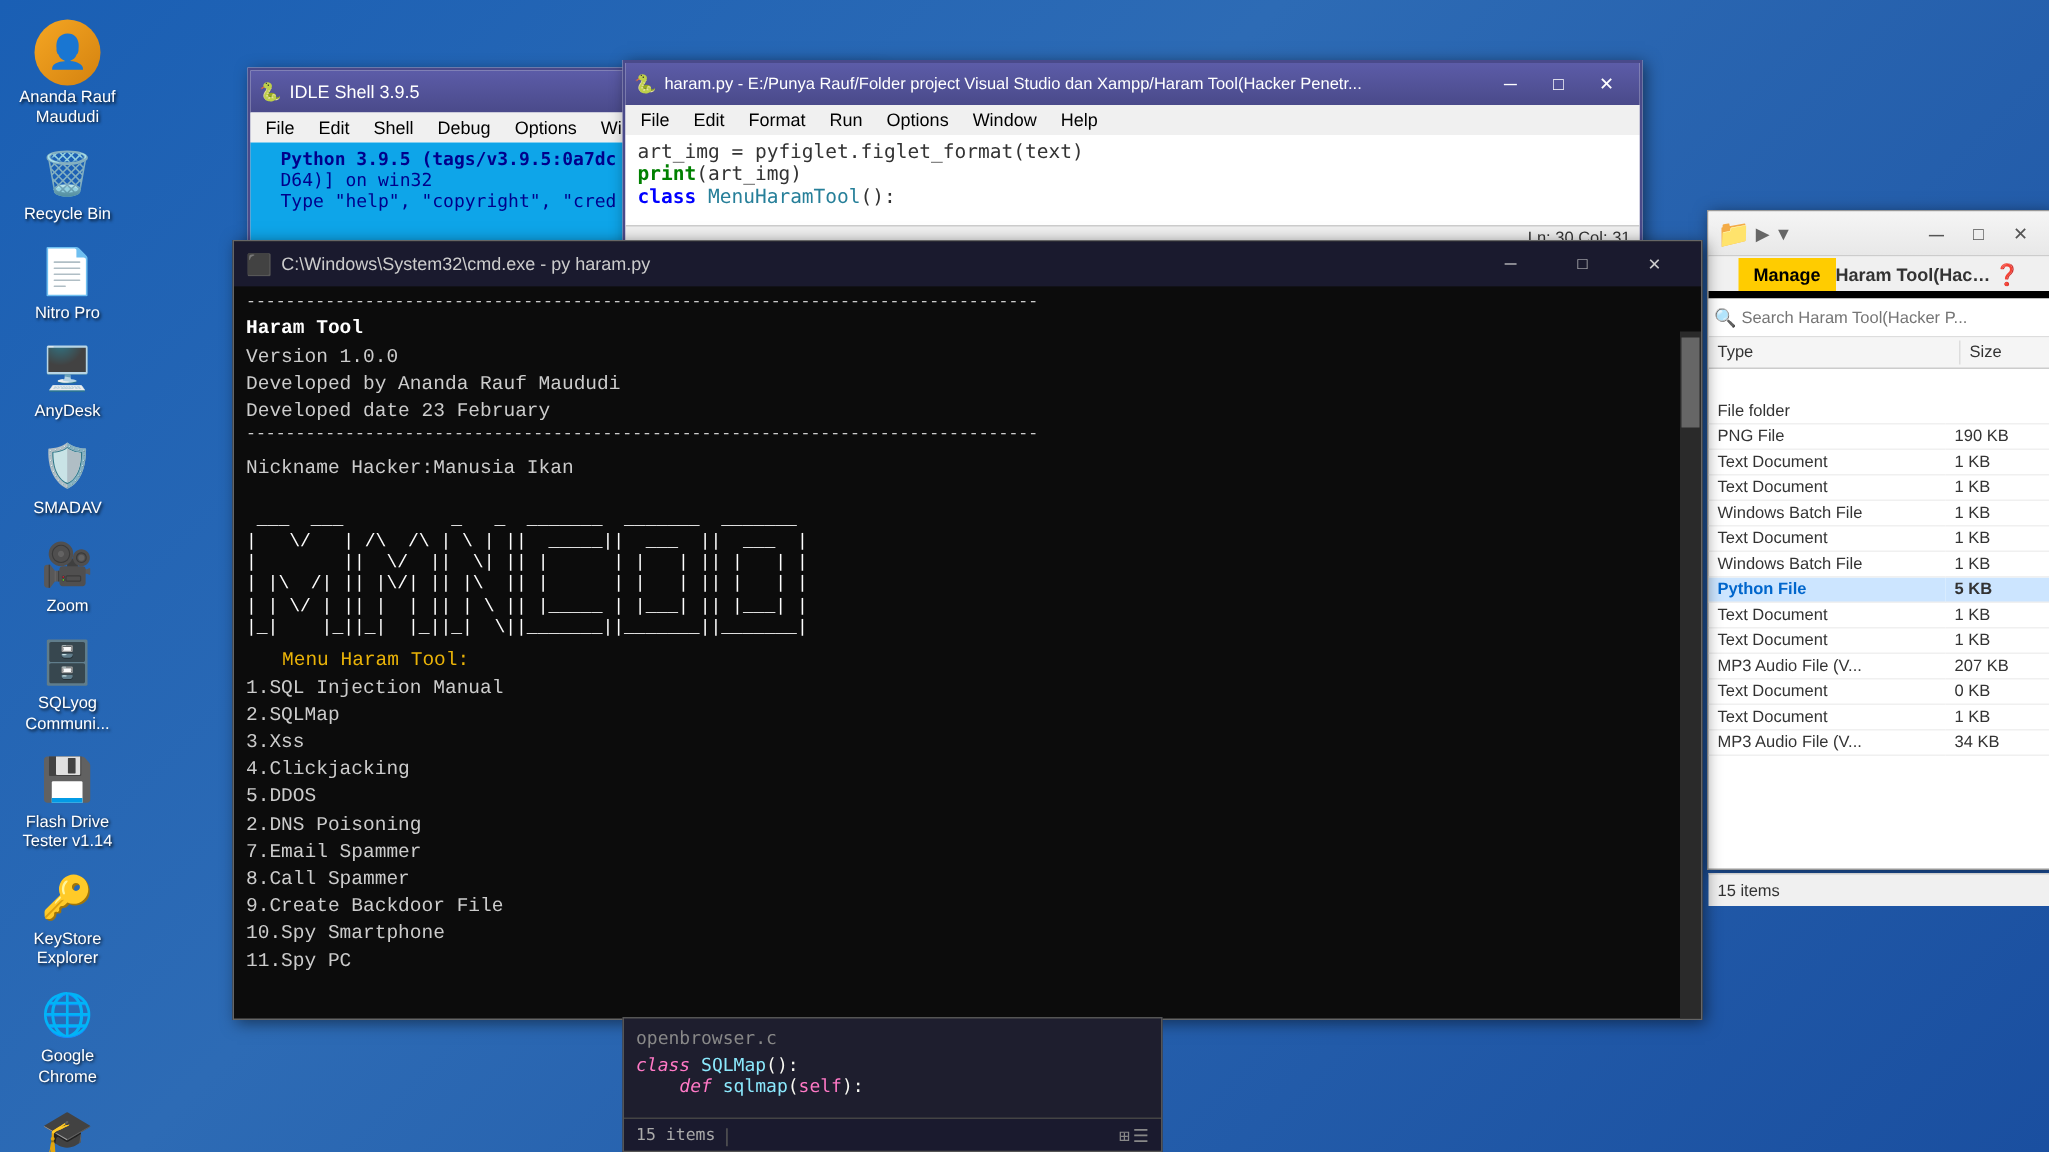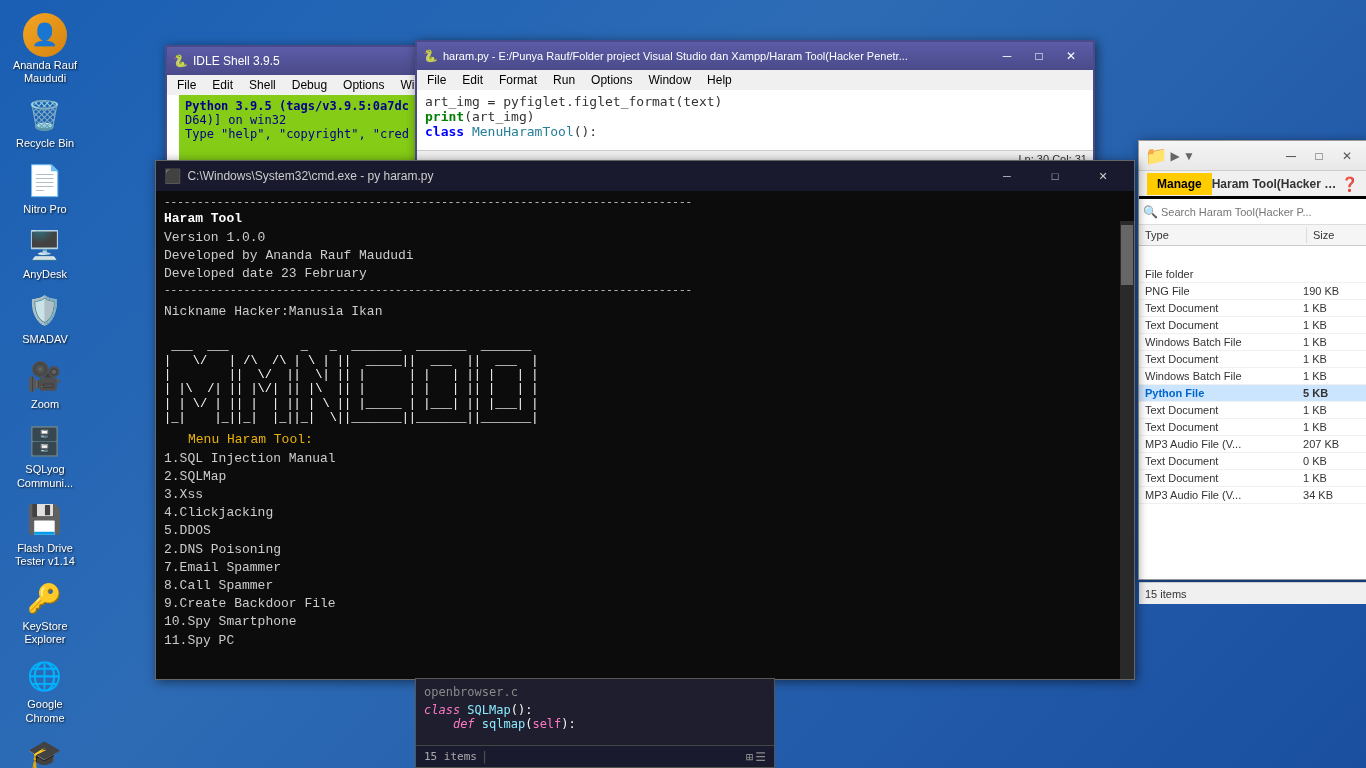--- a/index.html
+++ b/index.html
@@ -142,28 +142,27 @@
       gap: 4px;
       background: #f0f0f0;
       padding: 2px 4px;
       font-size: 12px;
     }
     .idle-menubar span {
       padding: 1px 6px;
       cursor: pointer;
     }
     .idle-content {
-      background: #84cc16;
+      background: #0ea5e9;
       font-family: 'Consolas', monospace;
       font-size: 12px;
-      padding: 4px 6px;
+      padding: 4px 20px;
       color: #333;
       height: calc(100% - 28px - 22px);
       overflow: hidden;
-      margin-left: 12px;
     }
 
     
     .haram-idle-window {
       left: 415px;
       top: 40px;
       width: 680px;
       height: 140px;
       z-index: 16;
       border: 2px solid #4a4a8a;
@@ -487,21 +486,21 @@
         <span>📁</span>
         <span style="font-size:12px;color:#666;">▶ ▼</span>
       </div>
       <div style="display:flex;">
         <span class="explorer-ctrl" style="font-size:14px;color:#555;">─</span>
         <span class="explorer-ctrl" style="font-size:12px;color:#555;">□</span>
         <span class="explorer-ctrl" style="font-size:12px;color:#555;hover:background:#e81123;">✕</span>
       </div>
     </div>
 
-    <div style="background:#f0f0f0;border-bottom:3px solid #000000;height:28px;display:flex;align-items:center;padding:0 8px;">
+    <div style="background:#f0f0f0;border-bottom:5px solid #000000;height:28px;display:flex;align-items:center;padding:0 20px;">
       <button class="manage-btn">Manage</button>
       <span style="font-size:12px;color:#333;font-weight:bold;overflow:hidden;text-overflow:ellipsis;white-space:nowrap;max-width:130px;">Haram Tool(Hacker Penetration Master)</span>
       <span style="font-size:14px;cursor:pointer;color:#0055aa;">❓</span>
     </div>
 
     <div style="background:#fff;border-bottom:1px solid #ddd;height:26px;display:flex;align-items:center;padding:0 4px;gap:3px;">
       <span style="font-size:12px;color:#888;">🔍</span>
       <input type="text" style="border: none; outline: none; font-size: 11px; color: rgb(136, 136, 136); width: 100%;" placeholder="Search Haram Tool(Hacker P...">
     </div>
 

